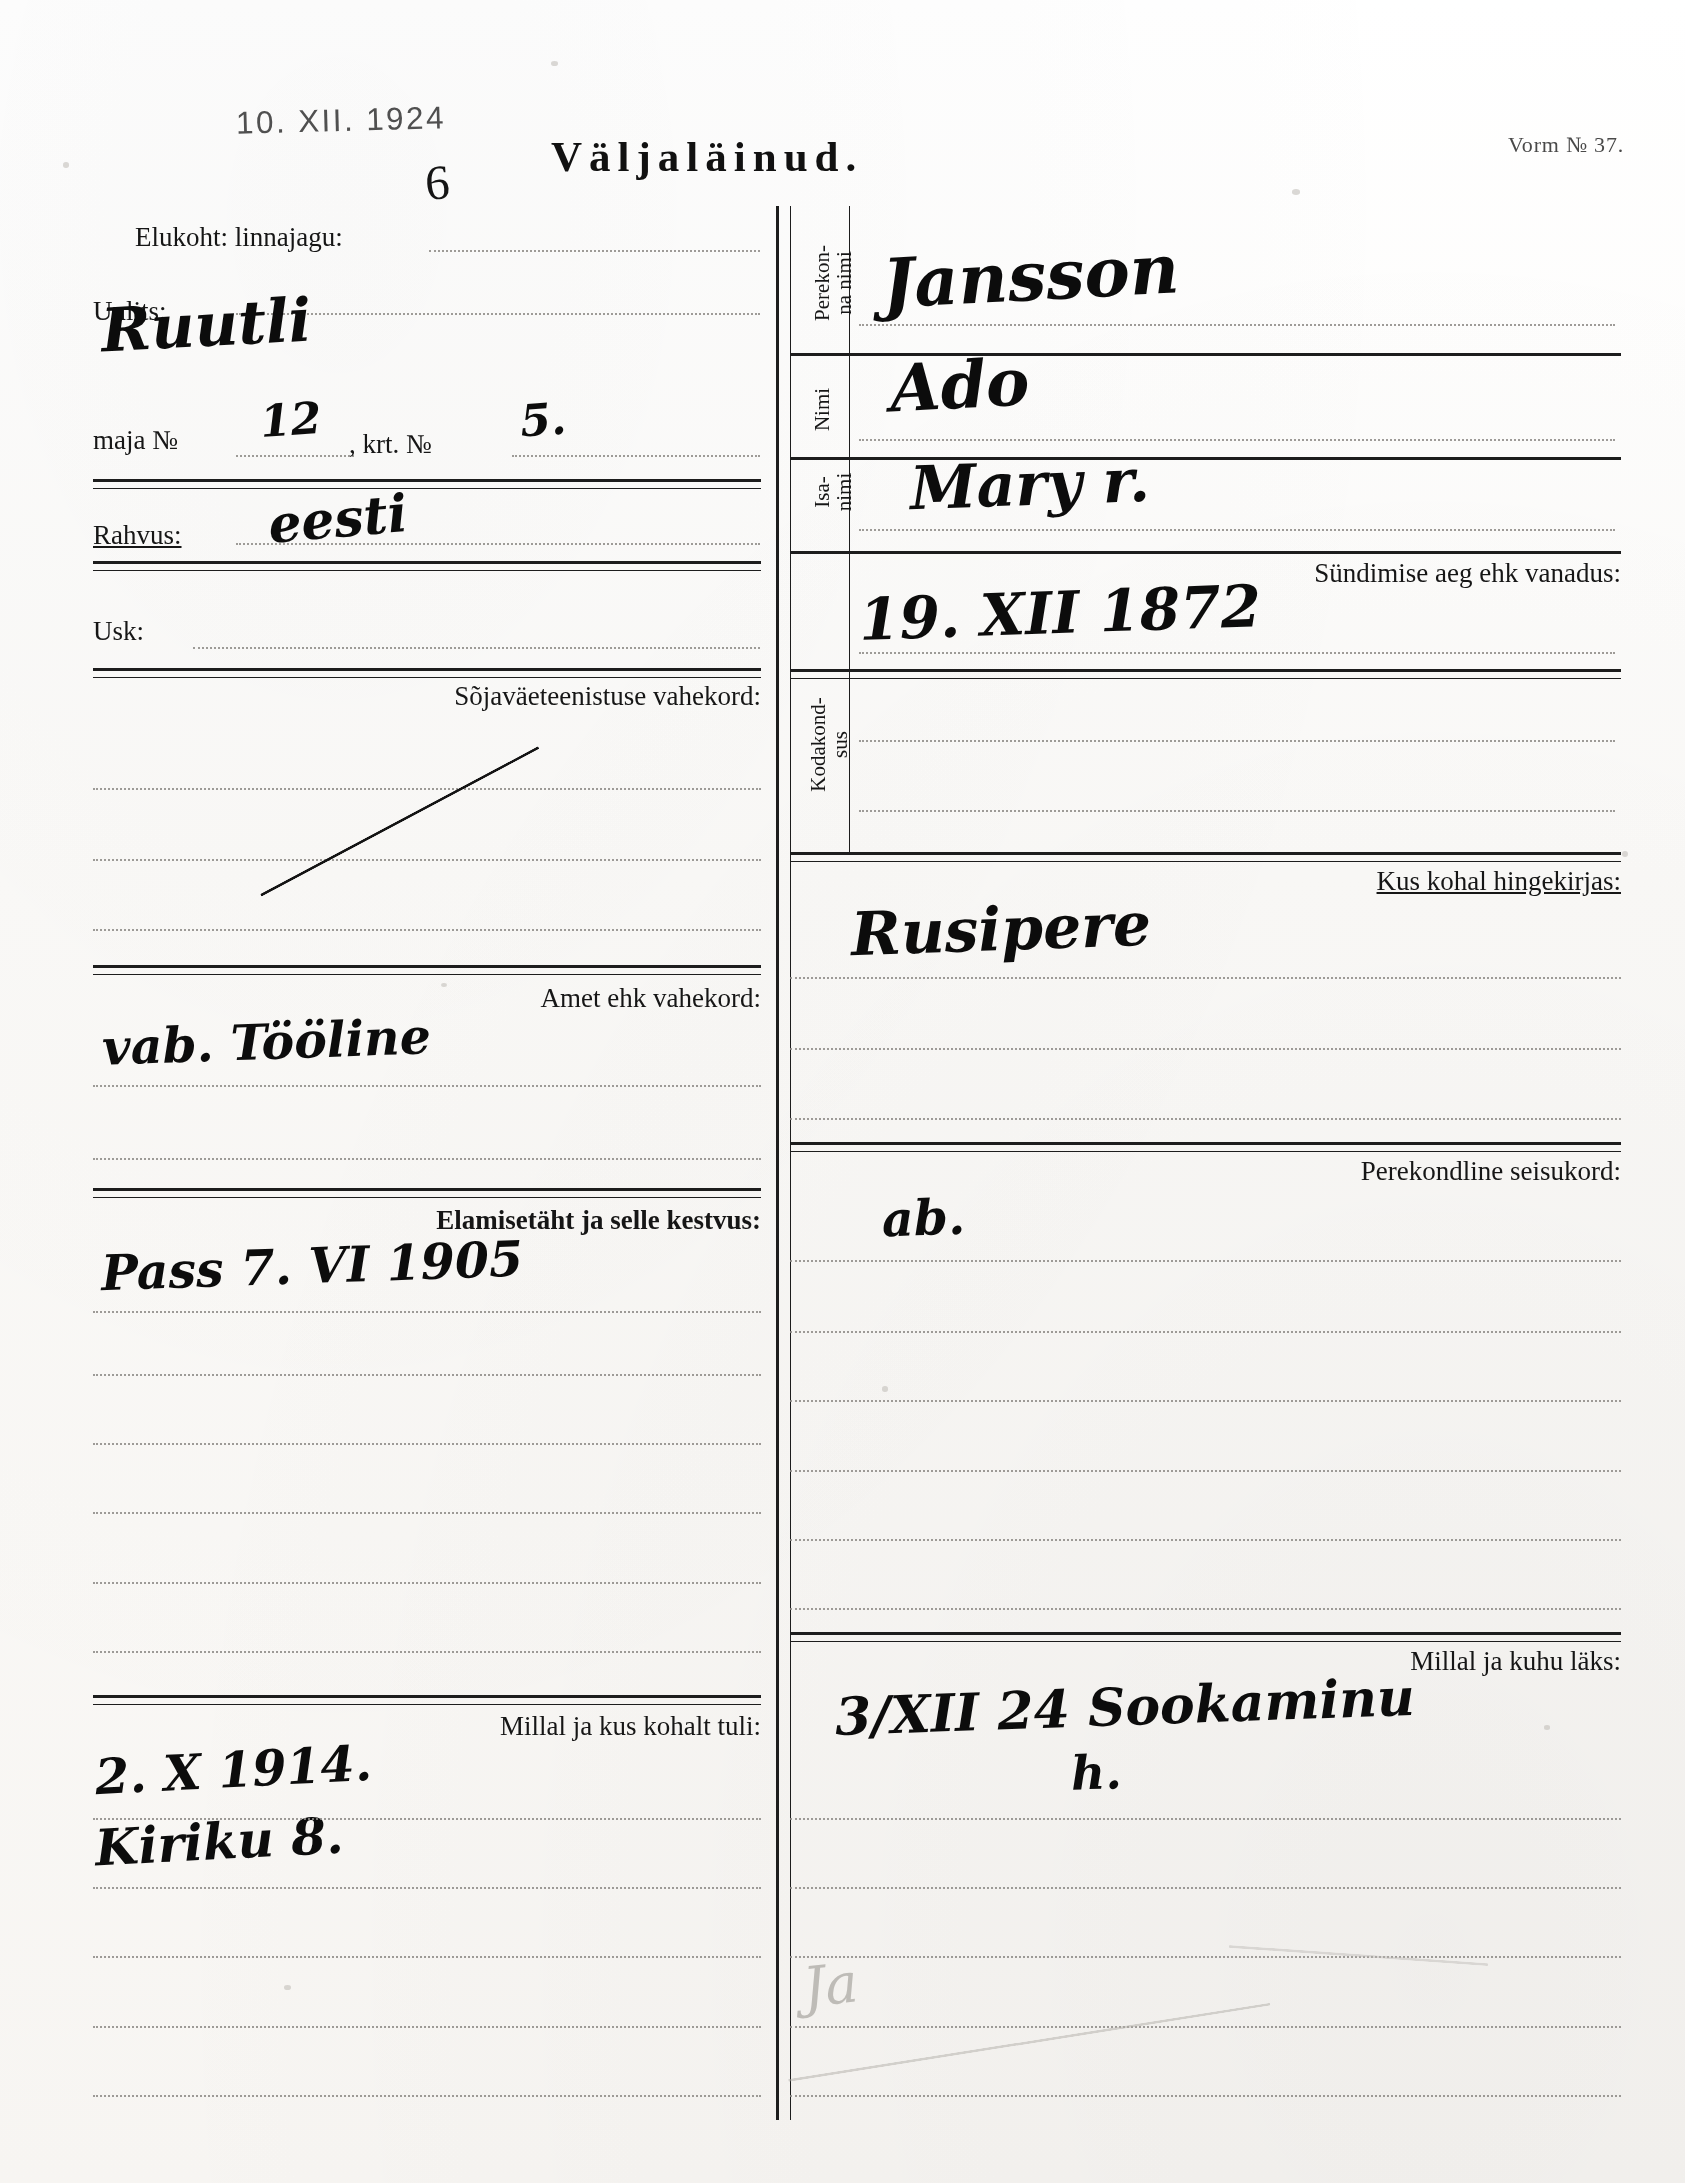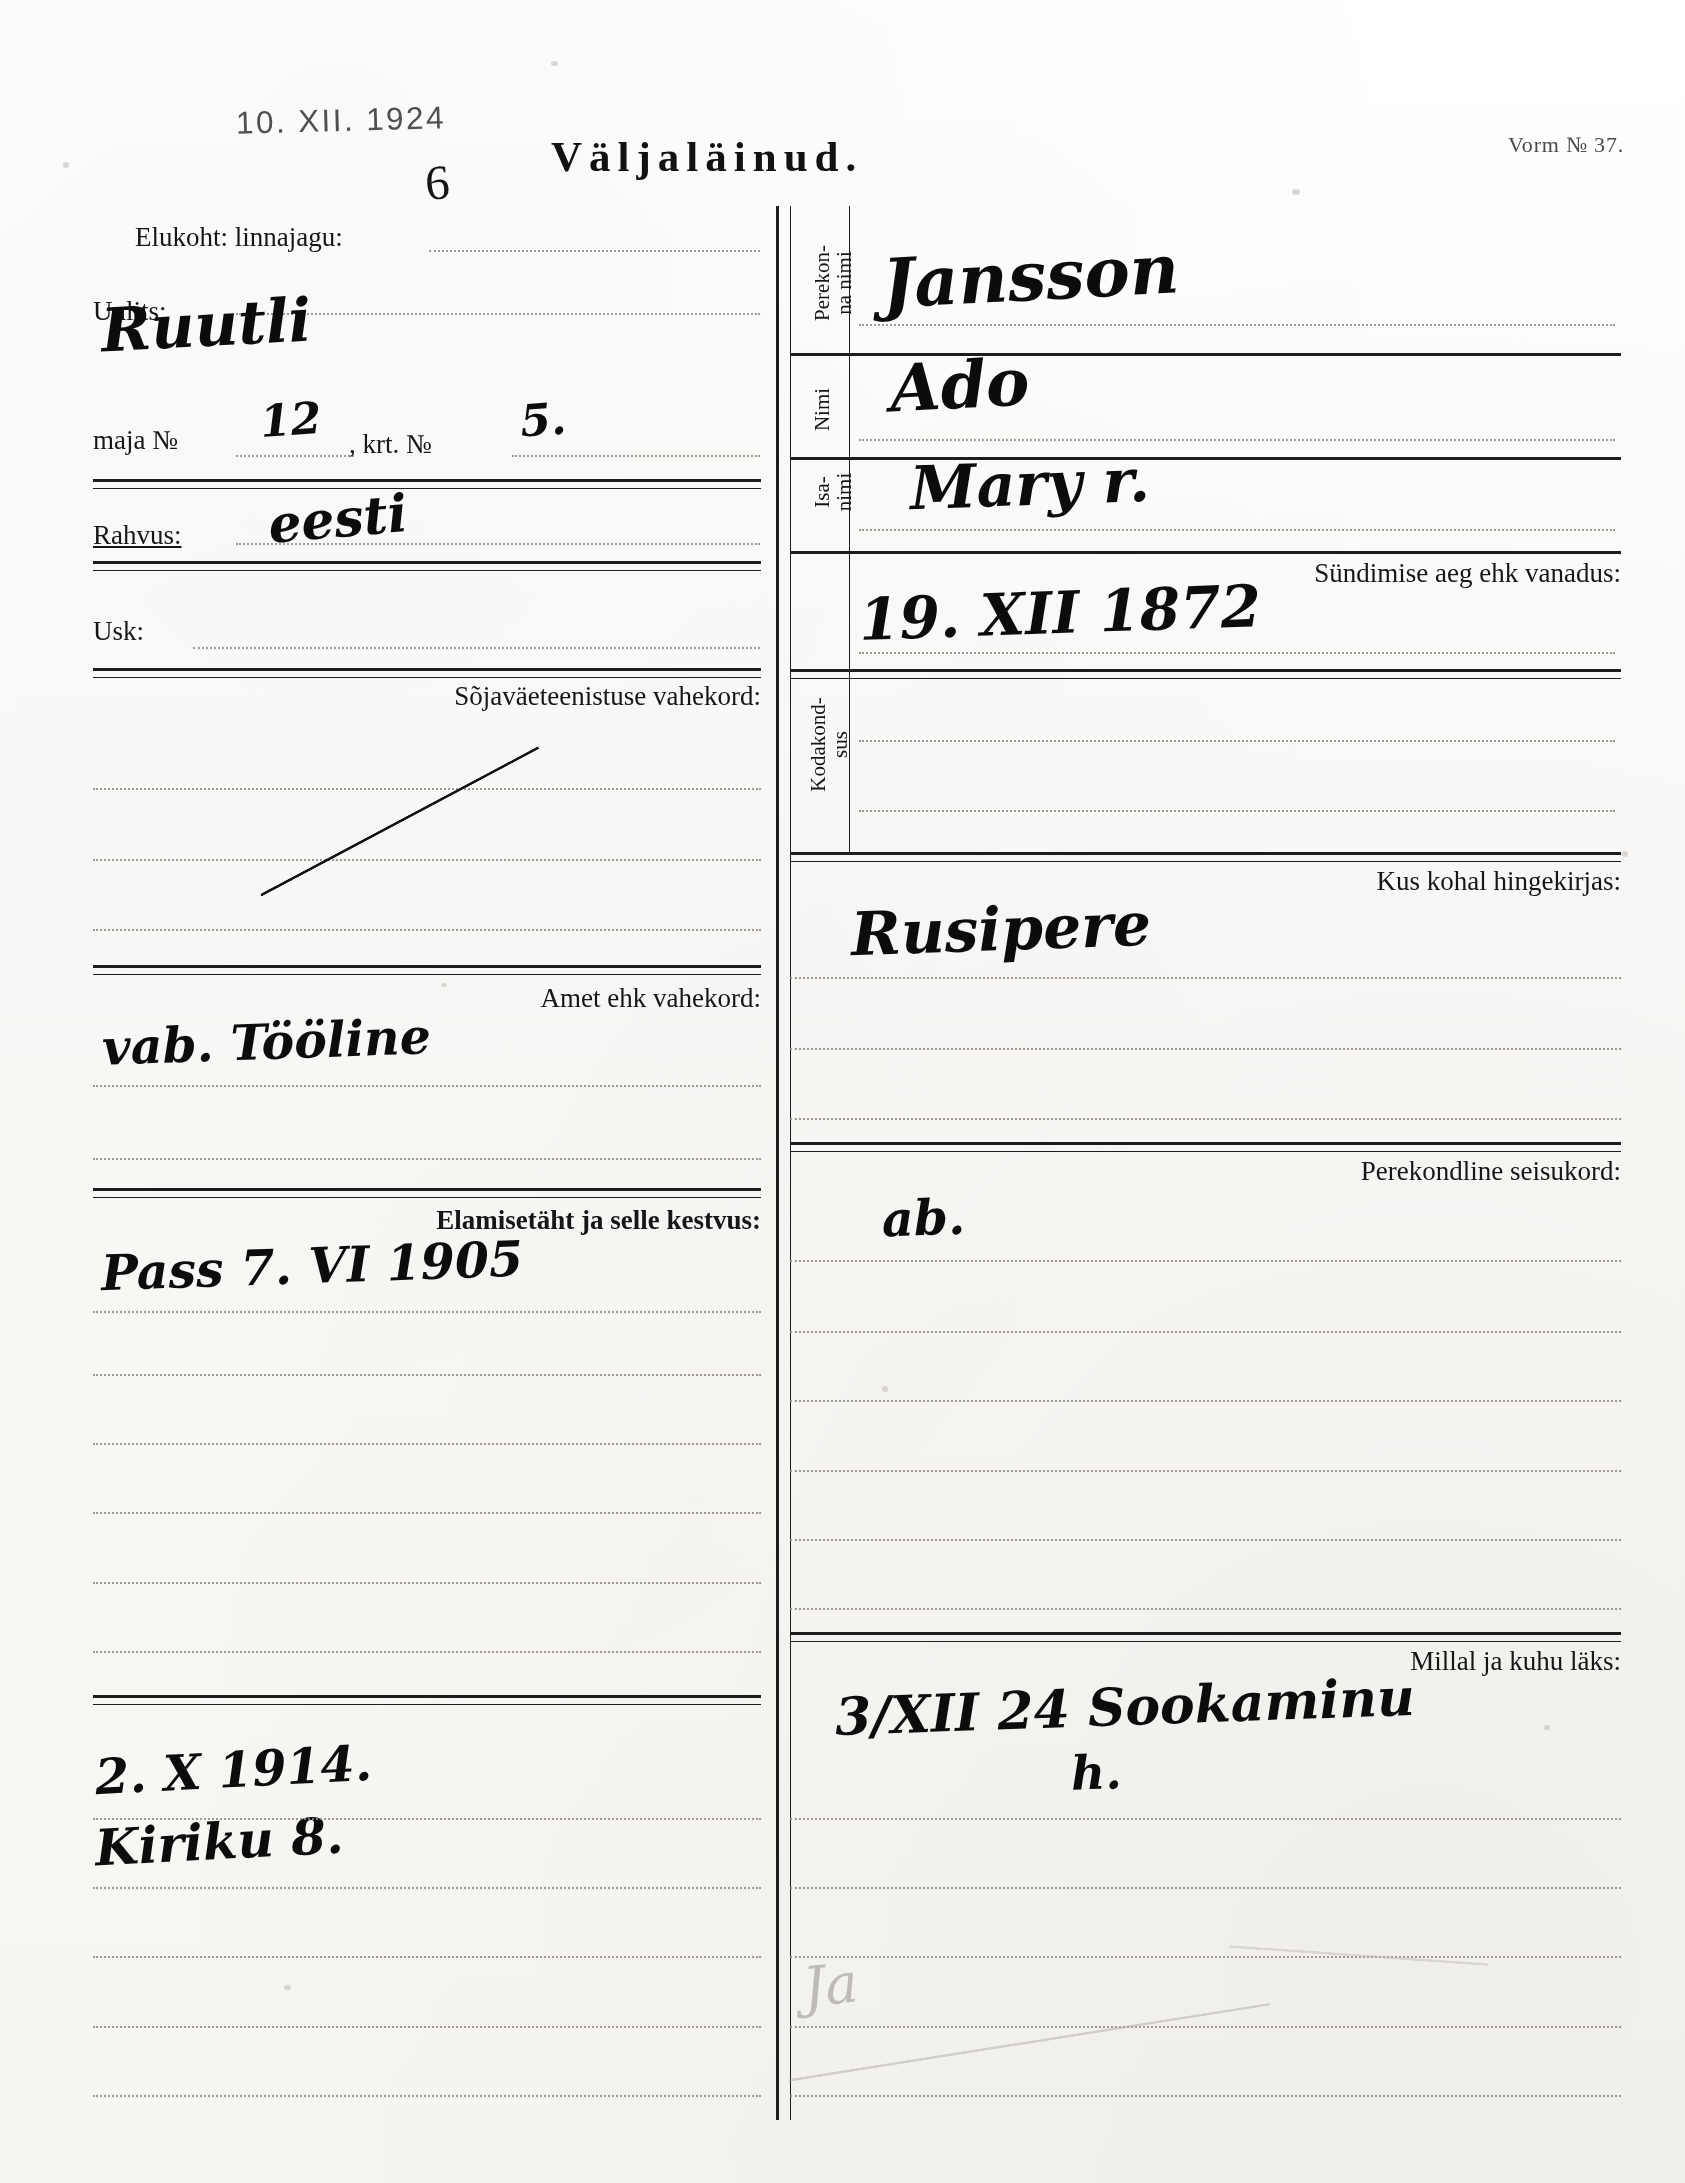--- a/index.html
+++ b/index.html
@@ -221,20 +221,21 @@
   <div class="hw" style="left:101px; top:1237px; font-size:49px; transform:rotate(-2deg);">Pass 7. VI 1905</div>
   <div class="dots" style="left:93px; top:1311px; width:668px;"></div>
   <div class="dots" style="left:93px; top:1374px; width:668px;"></div>
   <div class="dots" style="left:93px; top:1443px; width:668px;"></div>
   <div class="dots" style="left:93px; top:1512px; width:668px;"></div>
   <div class="dots" style="left:93px; top:1582px; width:668px;"></div>
   <div class="dots" style="left:93px; top:1651px; width:668px;"></div>
 
   <div class="rule double" style="left:93px; top:1695px; width:668px;"></div>
 
+  <div class="lbl center" style="left:93px; top:1711px; width:668px;">Millal ja kus kohalt tuli:</div>
   <div class="hw" style="left:95px; top:1741px; font-size:49px; transform:rotate(-3deg);">2. X 1914.</div>
   <div class="hw" style="left:95px; top:1812px; font-size:50px; transform:rotate(-3deg);">Kiriku 8.</div>
   <div class="dots" style="left:93px; top:1818px; width:668px;"></div>
   <div class="dots" style="left:93px; top:1887px; width:668px;"></div>
   <div class="dots" style="left:93px; top:1956px; width:668px;"></div>
   <div class="dots" style="left:93px; top:2026px; width:668px;"></div>
   <div class="dots" style="left:93px; top:2095px; width:668px;"></div>
 
   <div class="vlabel" style="left:811px; top:358px; width:150px;">
     <span>Perekon-<br>na nimi</span>
@@ -262,21 +263,21 @@
   <div class="dots" style="left:859px; top:652px; width:756px;"></div>
   <div class="rule double" style="left:790px; top:669px; width:831px;"></div>
 
   <div class="vlabel" style="left:807px; top:835px; width:181px;">
     <span>Kodakond-<br>sus</span>
   </div>
   <div class="dots" style="left:859px; top:740px; width:756px;"></div>
   <div class="dots" style="left:859px; top:810px; width:756px;"></div>
   <div class="rule double" style="left:790px; top:852px; width:831px;"></div>
 
-  <div class="lbl center" style="left:790px; top:866px; width:831px;">Kus kohal hingekirjas:</div>
+  <div class="lbl center" style="left:790px; top:866px; width:831px;text-decoration:underline;">Kus kohal hingekirjas:</div>
   <div class="hw" style="left:851px; top:894px; font-size:60px; transform:rotate(-2deg);">Rusipere</div>
   <div class="dots" style="left:790px; top:977px; width:831px;"></div>
   <div class="dots" style="left:790px; top:1048px; width:831px;"></div>
   <div class="dots" style="left:790px; top:1118px; width:831px;"></div>
 
   <div class="rule double" style="left:790px; top:1142px; width:831px;"></div>
 
   <div class="lbl center" style="left:790px; top:1156px; width:831px;">Perekondline seisukord:</div>
   <div class="hw" style="left:882px; top:1189px; font-size:49px; transform:rotate(-2deg);">ab.</div>
   <div class="dots" style="left:790px; top:1260px; width:831px;"></div>

